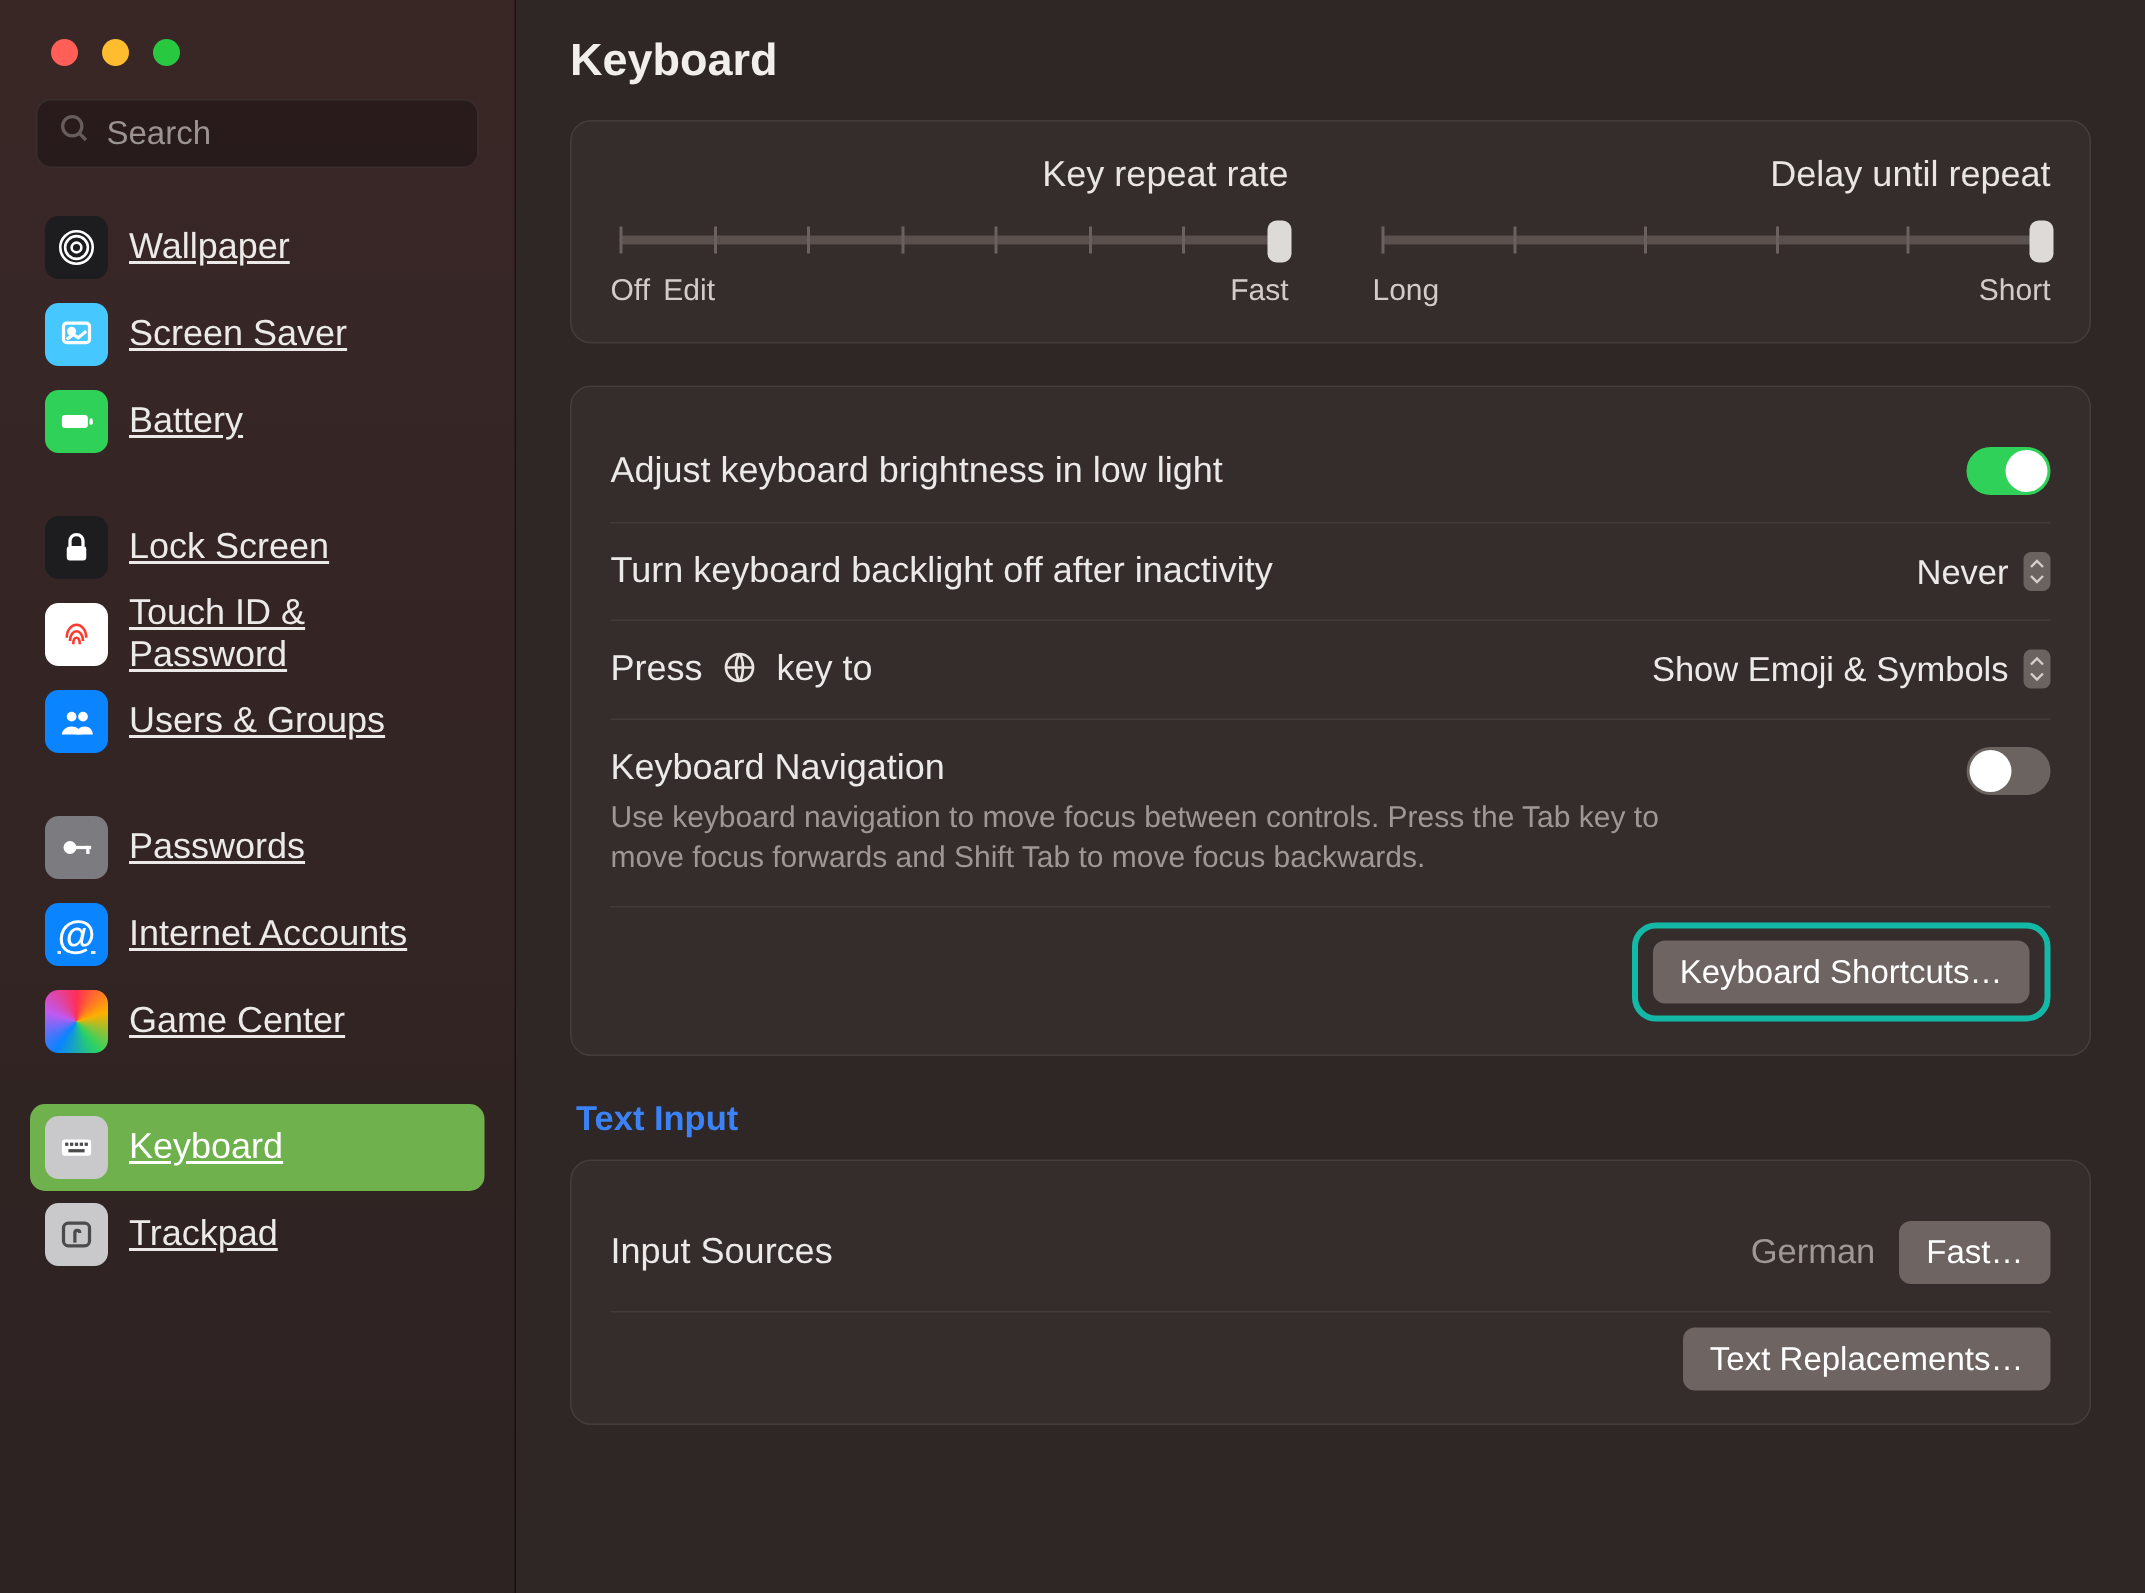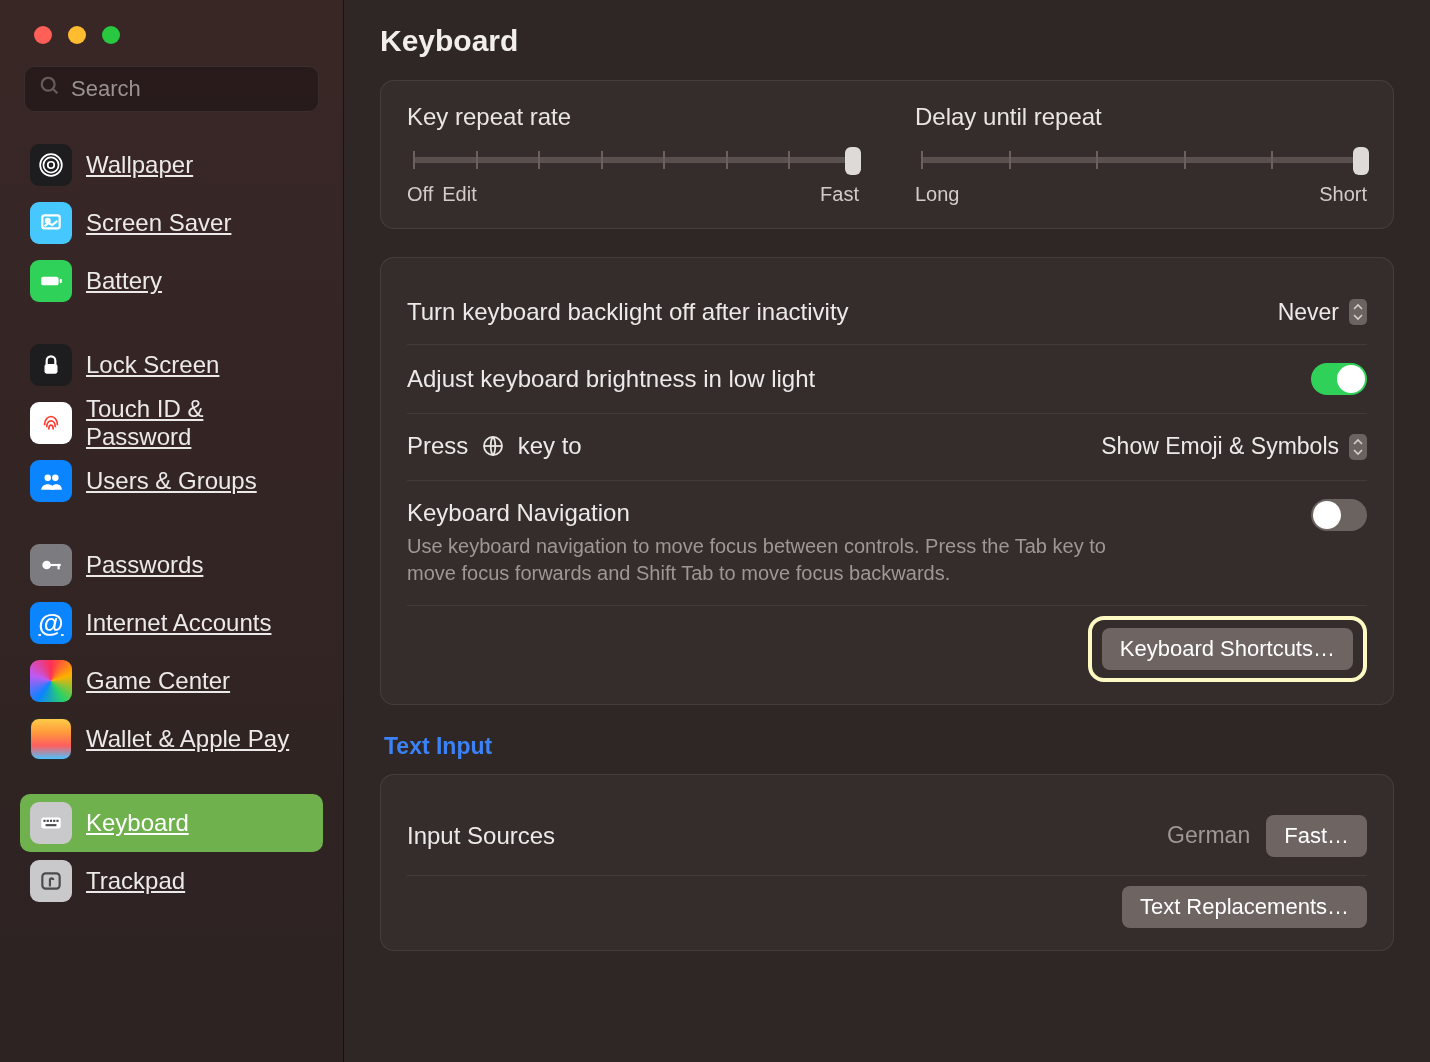--- a/index.html
+++ b/index.html
@@ -85,21 +85,21 @@
   }
   .page-title { font-size: 30px; font-weight: 700; color: #f1eeec; margin-bottom: 22px; }
   .panel {
     background: rgba(255,255,255,0.03);
     border: 1px solid rgba(255,255,255,0.08);
     border-radius: 14px;
     padding: 22px 26px;
     margin-bottom: 28px;
   }
   .panel.sliders {
-    display: grid; grid-template-columns: 1fr 1fr; gap: 56px;
+    display: grid; grid-template-columns: 1fr 1fr; gap: 56px; text-align: right;
   }
   .slider-block { display: flex; flex-direction: column; }
   .slider-title { color: #e9e5e2; font-size: 24px; margin-bottom: 20px; }
   .slider-track {
     position: relative; height: 6px; background: #5a514e; border-radius: 3px;
     margin: 6px 6px 10px 6px;
   }
   .slider-ticks { position: absolute; inset: -6px 0 auto 0; display: flex; justify-content: space-between; }
   .slider-tick { width: 2px; height: 18px; background: #6b625f; }
   .slider-thumb {
@@ -139,21 +139,21 @@
     display: flex; flex-direction: column; align-items: center; justify-content: center;
     gap: 2px;
   }
   .stepper svg { width: 10px; height: 8px; }
   .btn {
     background: #6e6562; color: #fff; border: none; border-radius: 8px;
     font-size: 22px; padding: 8px 18px;
   }
   .btn-panel-footer { display: flex; justify-content: flex-end; padding-top: 10px; }
   .highlight-ring {
-    border: 4px solid #fef9c3; border-radius: 16px; padding: 8px 10px;
+    border: 4px solid #14b8a6; border-radius: 16px; padding: 8px 10px;
   }
   .section-heading { font-size: 23px; font-weight: 700; color: #3b82f6; margin: 10px 4px 14px 4px; }
   .muted { color: #9e9793; font-size: 23px; }
   .globe { display:inline-flex; width:24px; height:24px; vertical-align:middle; margin:0 6px 4px 6px; }
 </style>
 </head>
 <body>
 
 <div class="sidebar">
   <div class="traffic-lights">
@@ -251,24 +251,20 @@
     </div>
     <div class="nav-item">
       <div class="nav-icon bg-blue">
         <span class="icon-glyph" style="font-size:26px">@</span>
       </div>
       <span>Internet Accounts</span>
     </div>
     <div class="nav-item">
       <div class="nav-icon bg-multi"></div>
       <span>Game Center</span>
-    </div>
-    <div class="nav-item">
-      <div class="nav-icon bg-wallet"></div>
-      <span>Wallet &amp; Apple Pay</span>
     </div>
 
     <div class="nav-group-gap"></div>
 
     <div class="nav-item selected">
       <div class="nav-icon bg-keyb">
         <svg viewBox="0 0 24 24" fill="#4b4b4d">
             <rect x="3" y="7" width="18" height="10" rx="2" fill="#fff"></rect>
             <rect x="5" y="9" width="2" height="2"></rect>
             <rect x="8" y="9" width="2" height="2"></rect>
@@ -332,41 +328,41 @@
         <div class="slider-thumb" id="thumb-delay" style="left: 100%;"></div>
       </div>
       <div class="slider-labels">
         <span>Long</span>
         <span>Short</span>
       </div>
     </div>
   </div>
 
   <div class="panel">
+    <div class="row">
+      <div class="row-label">Adjust keyboard brightness in low light</div>
+      <div class="toggle on">
+          <div class="toggle-knob"></div>
+        </div>
+    </div>
     <div class="row">
       <div class="row-label">Turn keyboard backlight off after inactivity</div>
       <div class="popup">
         <span>Never</span>
         <span class="stepper">
           <svg viewBox="0 0 10 6">
               <path d="M1 5l4-4 4 4" fill="none" stroke="#d4cfcb" stroke-width="1.6"></path>
             </svg>
           <svg viewBox="0 0 10 6">
               <path d="M1 1l4 4 4-4" fill="none" stroke="#d4cfcb" stroke-width="1.6"></path>
             </svg>
         </span>
       </div>
     </div>
     <div class="row">
-      <div class="row-label">Adjust keyboard brightness in low light</div>
-      <div class="toggle on">
-          <div class="toggle-knob"></div>
-        </div>
-    </div>
-    <div class="row">
       <div class="row-label">
         <span>Press </span>
         <span class="globe">
           <svg viewBox="0 0 24 24" fill="none" stroke="#e8e5e3" stroke-width="1.8">
               <circle cx="12" cy="12" r="9"></circle>
               <path d="M3 12h18"></path>
               <path d="M12 3c3 3 3 15 0 18"></path>
               <path d="M12 3c-3 3-3 15 0 18"></path>
             </svg>
         </span>

